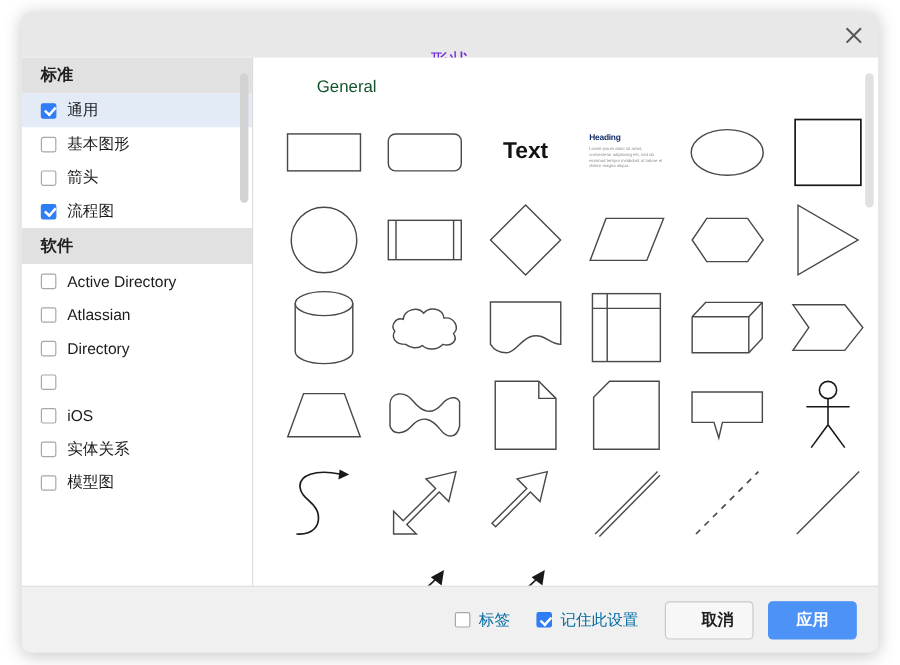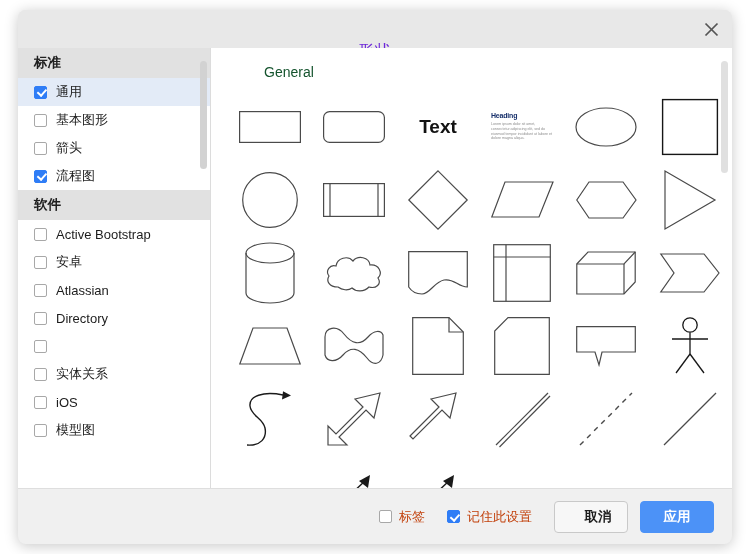--- a/index.html
+++ b/index.html
@@ -198,21 +198,21 @@
     display: flex;
     align-items: center;
     justify-content: flex-end;
     padding-right: 18px;
     box-sizing: border-box;
   }
   .foot-check {
     display: flex;
     align-items: center;
     font-size: 13px;
-    color: #c2410c;
+    color: #0369a1;
     margin-right: 22px;
     cursor: pointer;
   }
   .foot-check .cb { margin-right: 7px; }
   .btn {
     height: 32px;
     min-width: 74px;
     border-radius: 4px;
     font-size: 13.5px;
     display: flex;
@@ -269,44 +269,40 @@
             <span class="cb"></span>
             <span class="row-label">箭头</span>
           </div>
           <div class="row">
             <span class="cb checked"></span>
             <span class="row-label">流程图</span>
           </div>
           <div class="group-header">软件</div>
           <div class="row">
             <span class="cb"></span>
-            <span class="row-label">Active Bootstrap</span>
-          </div>
-          <div class="row">
-            <span class="cb"></span>
-            <span class="row-label">安卓</span>
+            <span class="row-label">Active Directory</span>
           </div>
           <div class="row">
             <span class="cb"></span>
             <span class="row-label">Atlassian</span>
           </div>
           <div class="row">
             <span class="cb"></span>
             <span class="row-label">Directory</span>
           </div>
           <div class="row">
             <span class="cb"></span>
           </div>
           <div class="row">
             <span class="cb"></span>
+            <span class="row-label">iOS</span>
+          </div>
+          <div class="row">
+            <span class="cb"></span>
             <span class="row-label">实体关系</span>
-          </div>
-          <div class="row">
-            <span class="cb"></span>
-            <span class="row-label">iOS</span>
           </div>
           <div class="row">
             <span class="cb"></span>
             <span class="row-label">模型图</span>
           </div>
         </div>
       <div class="sb-track">
         <div class="sb-thumb" id="sb-thumb" style="top: 2%; height: 25%;"></div>
       </div>
     </div>

